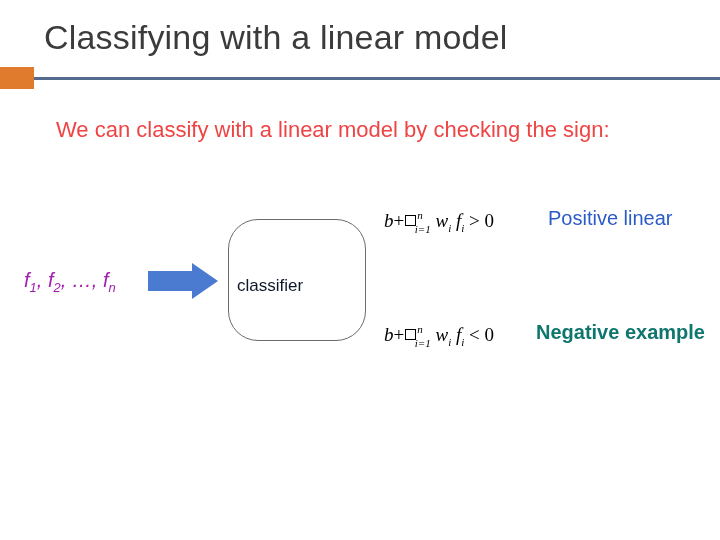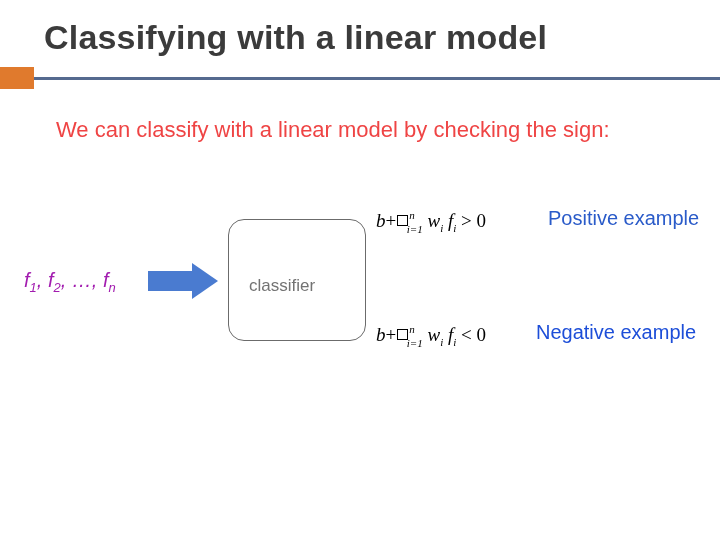--- a/index.html
+++ b/index.html
@@ -9,21 +9,21 @@
     background: #ffffff;
     font-family: Arial, Helvetica, sans-serif;
     position: relative;
     overflow: hidden;
   }
   .title-area {
     padding: 18px 0 0 44px;
   }
   .title {
     font-size: 34px;
-    font-weight: 700;
+    font-weight: 400;
     color: #3b3b3b;
     letter-spacing: 0.2px;
   }
   .rule-row {
     display: flex;
     align-items: center;
     margin-top: 10px;
   }
   .accent-box {
     width: 34px;
@@ -81,28 +81,28 @@
     border-bottom: 18px solid transparent;
     border-left: 26px solid #4a7bd0;
   }
   .classifier-box {
     position: absolute;
     left: 228px;
     top: 28px;
     width: 138px;
     height: 122px;
     border: 1.5px solid #6b6b6b;
-    border-radius: 16px;
-    padding: 56px 0 0 20px;
+    border-radius: 30px;
+    padding: 56px 0 0 8px;
     font-size: 17px;
-    color: #737373;
+    color: #0f172a;
   }
   .formula {
     position: absolute;
-    left: 376px;
+    left: 384px;
     font-family: 'Times New Roman', serif;
     font-size: 19px;
     color: #000;
     white-space: nowrap;
   }
   .formula-pos { top: 18px; }
   .formula-neg { top: 132px; }
   .formula .sq {
     display: inline-block;
     width: 11px;
@@ -121,22 +121,23 @@
     top: 16px;
     font-size: 20px;
     color: #2a5bc9;
     white-space: nowrap;
   }
   .label-neg {
     position: absolute;
     left: 536px;
     top: 130px;
     font-size: 20px;
-    color: #1d4ed8;
+    color: #0f766e;
     white-space: nowrap;
+    font-weight: bold;
   }
 </style>
 </head>
 <body>
 
 <div class="title-area">
   <h1 class="title">Classifying with a linear model</h1>
 </div>
 <div class="rule-row">
   <div class="accent-box"></div>
@@ -159,21 +160,21 @@
   <div class="classifier-box">
     <span>classifier</span>
   </div>
 
   <div class="formula formula-pos">
     <i>b</i>+<span class="sq"></span><span class="sup">n</span><span class="lo">i=1</span>
     <i>w</i><sub>i</sub>
     <i>f</i><sub>i</sub>
     <span>&gt; 0</span>
   </div>
-  <div class="label-pos">Positive example</div>
+  <div class="label-pos">Positive linear</div>
 
   <div class="formula formula-neg">
     <i>b</i>+<span class="sq"></span><span class="sup">n</span><span class="lo">i=1</span>
     <i>w</i><sub>i</sub>
     <i>f</i><sub>i</sub>
     <span>&lt; 0</span>
   </div>
   <div class="label-neg">Negative example</div>
 
 </div>

